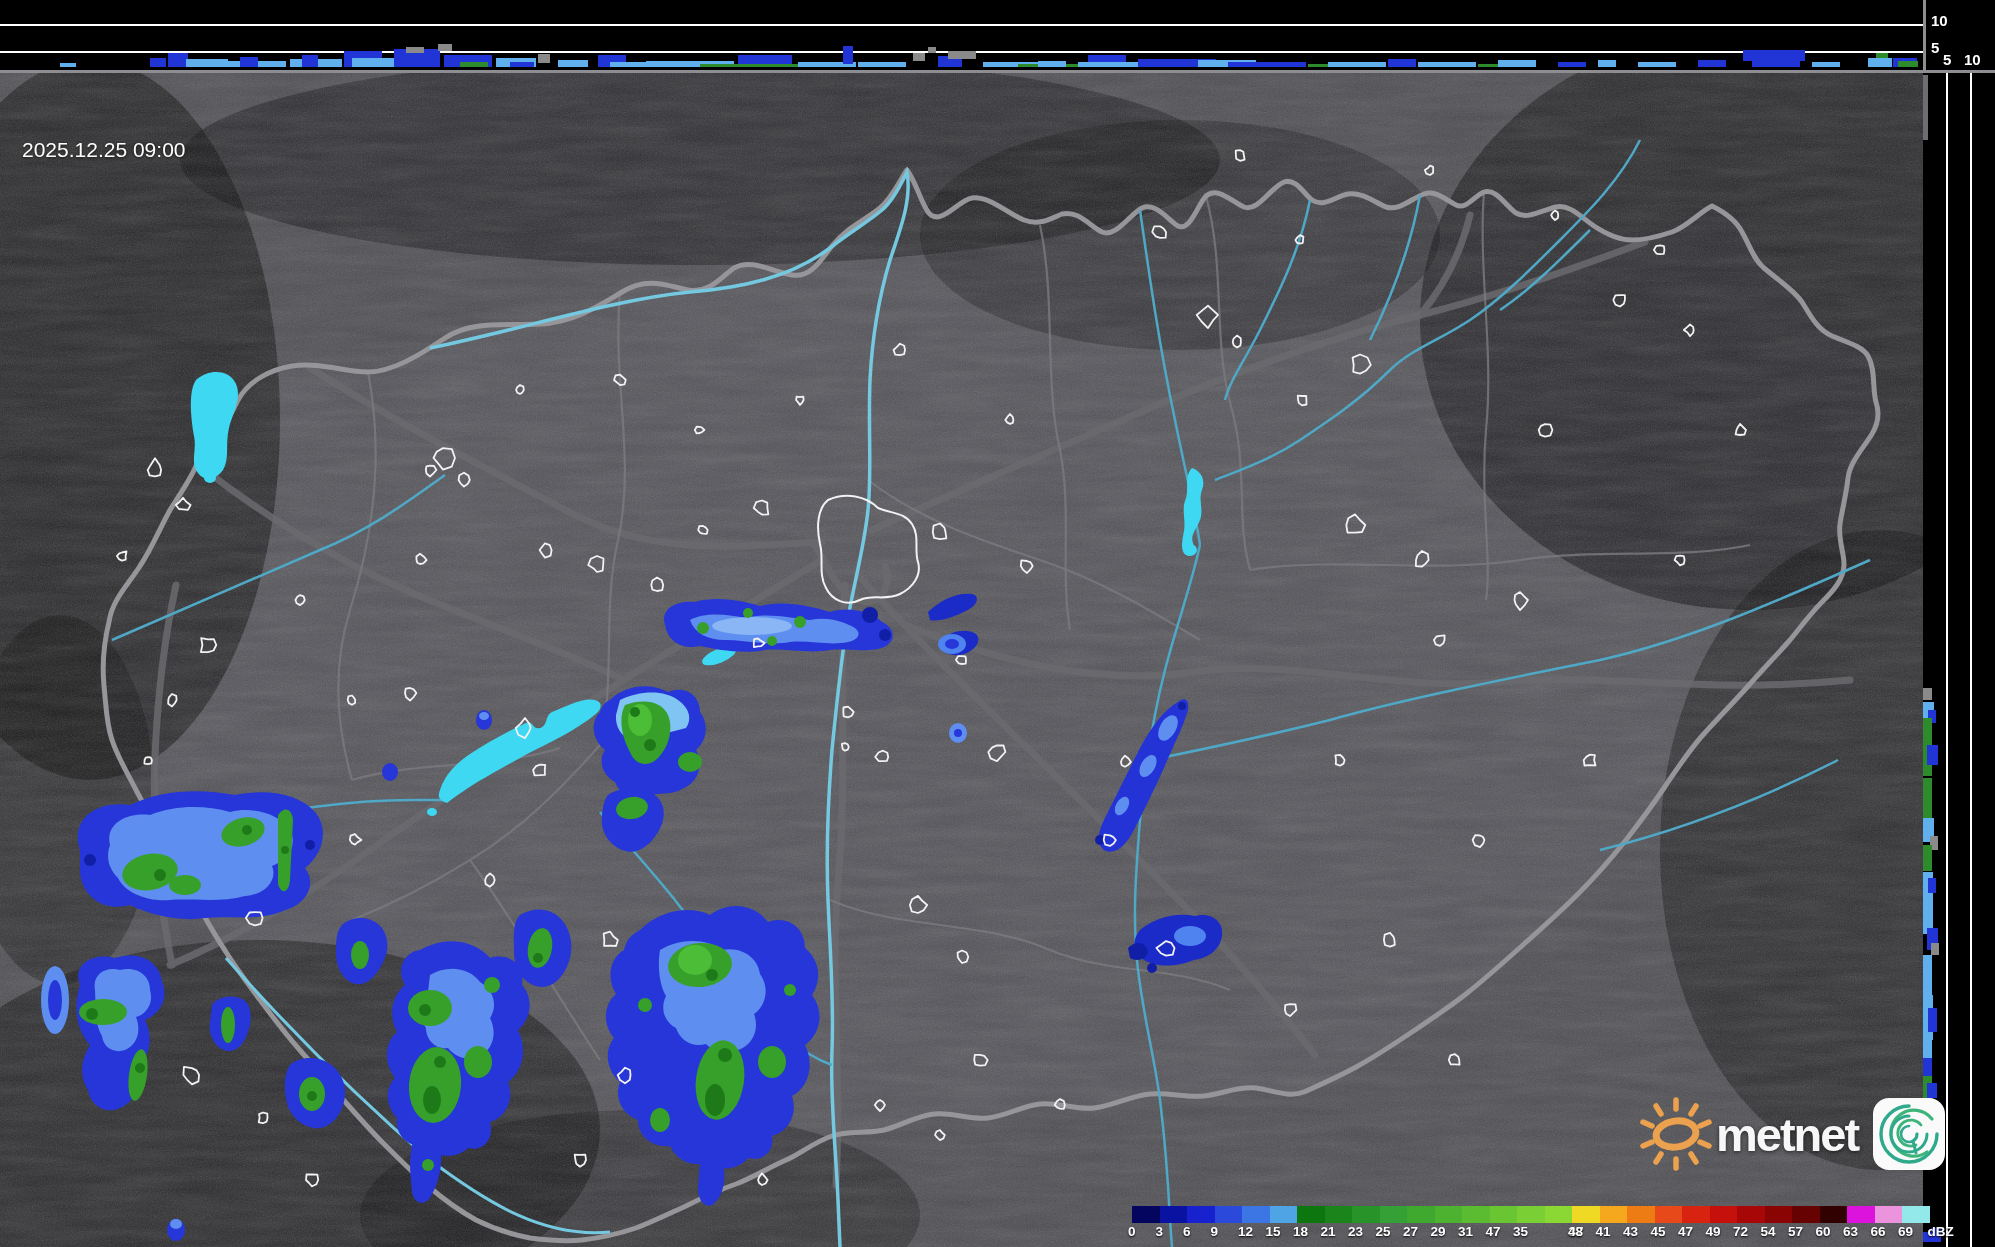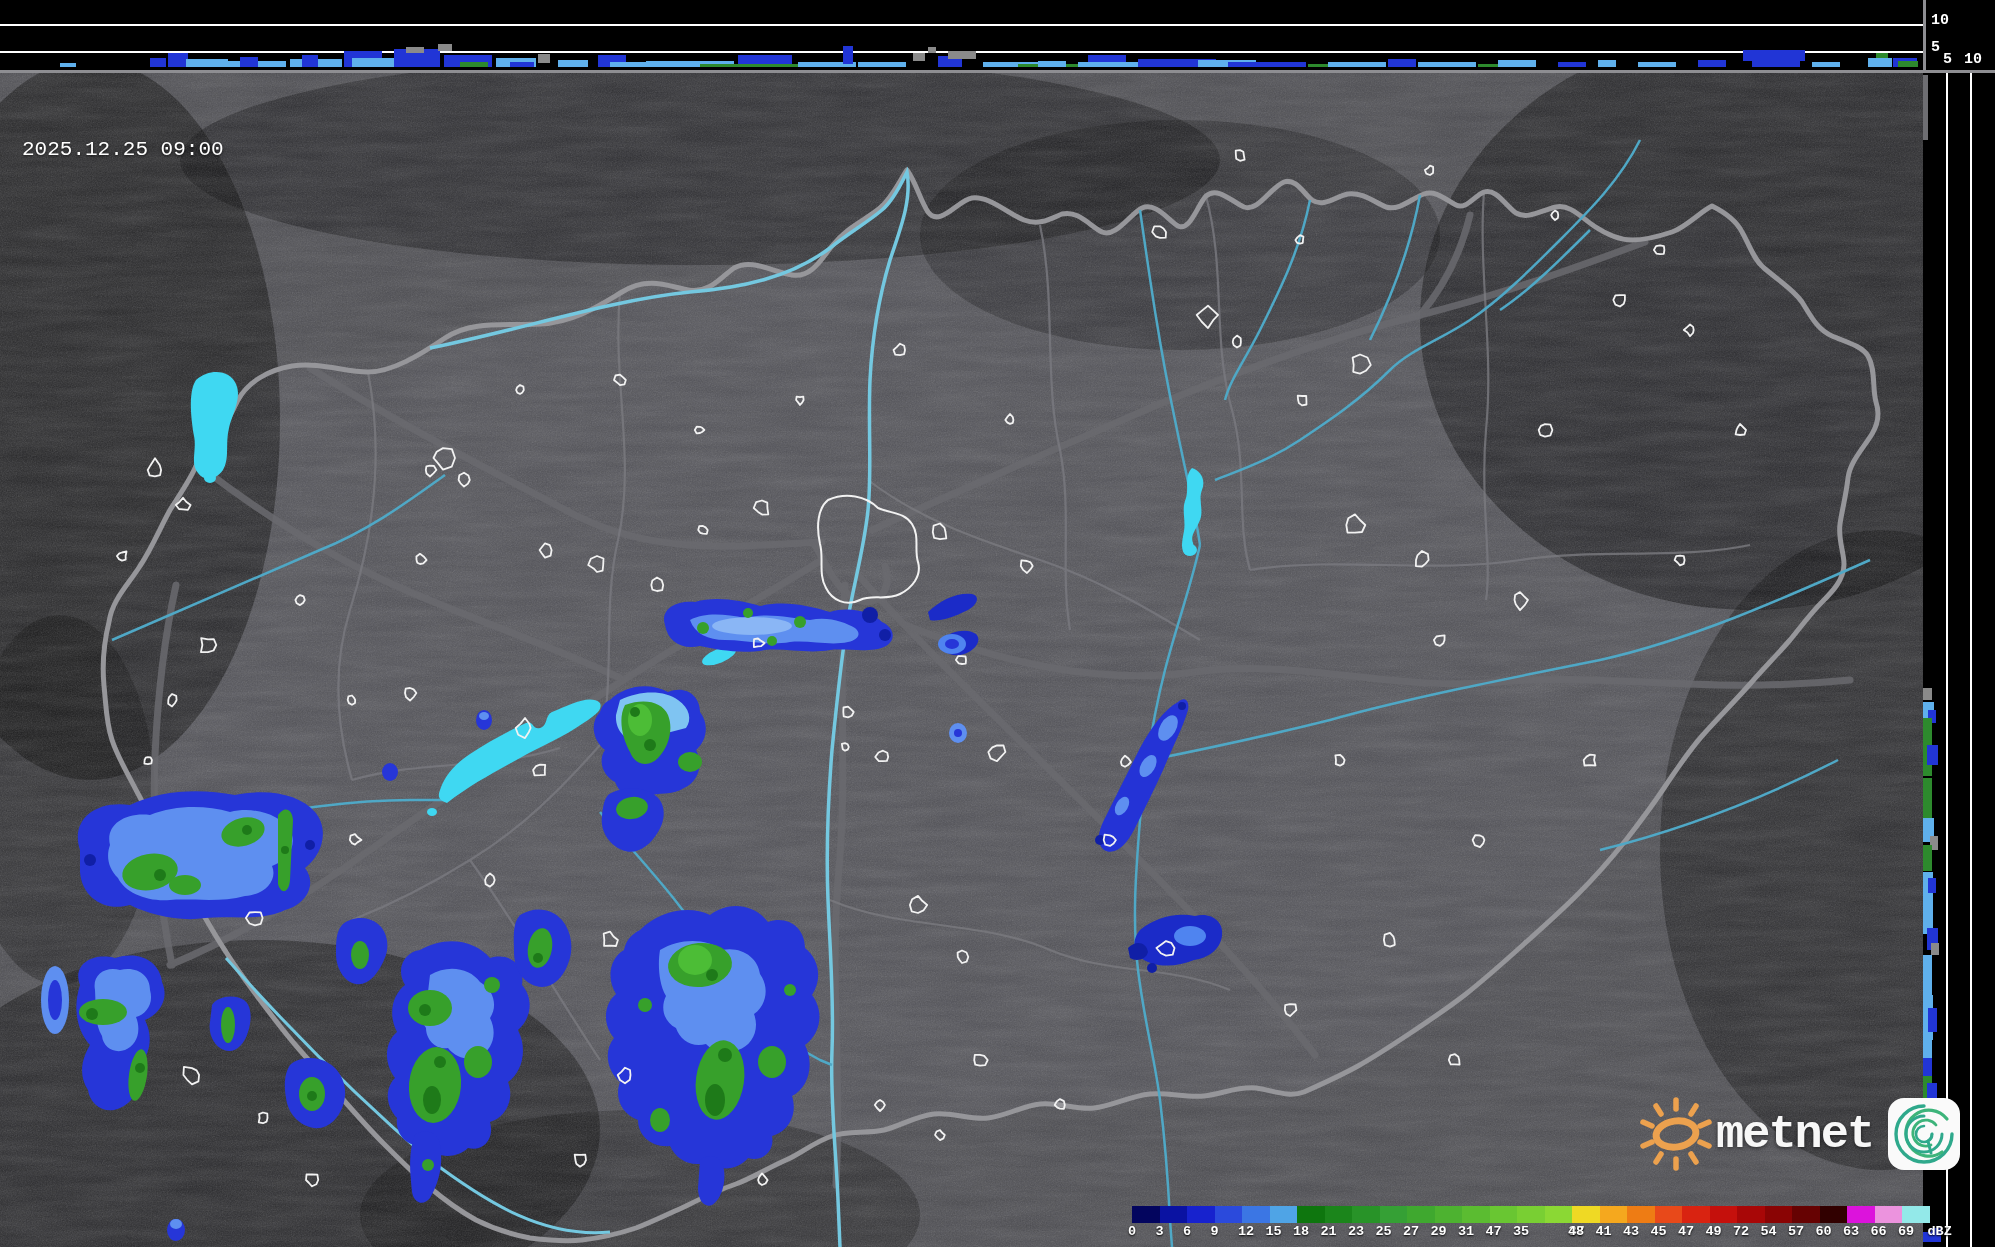--- a/index.html
+++ b/index.html
@@ -1,17 +1,17 @@
 <!DOCTYPE html>
 <html><head>
 <meta charset="utf-8">
 <style>
   html,body{margin:0;padding:0;background:#000;}
   .page{position:relative;width:1995px;height:1247px;background:#404040;overflow:hidden;
-        font-family:Liberation Mono, monospace;}
+        font-family:Liberation Sans, sans-serif;}
   
   .top-strip{position:absolute;left:0;top:0;width:1923px;height:73px;background:#000;
              border-bottom:3px solid #8e8e92;box-sizing:border-box;}
   .hline{position:absolute;left:0;width:100%;height:2px;background:#fff;}
   .corner-box{position:absolute;left:1923px;top:0;width:72px;height:73px;background:#000;
               border-left:3px solid #8e8e92;border-bottom:3px solid #8e8e92;box-sizing:border-box;}
   .corner-box .alab{position:absolute;color:#fff;font-size:15px;font-weight:bold;}
   .right-strip{position:absolute;left:1923px;top:73px;width:72px;height:1174px;background:#000;}
   .vline{position:absolute;top:0;height:100%;width:2px;background:#fff;}
   .echo{position:absolute;}

